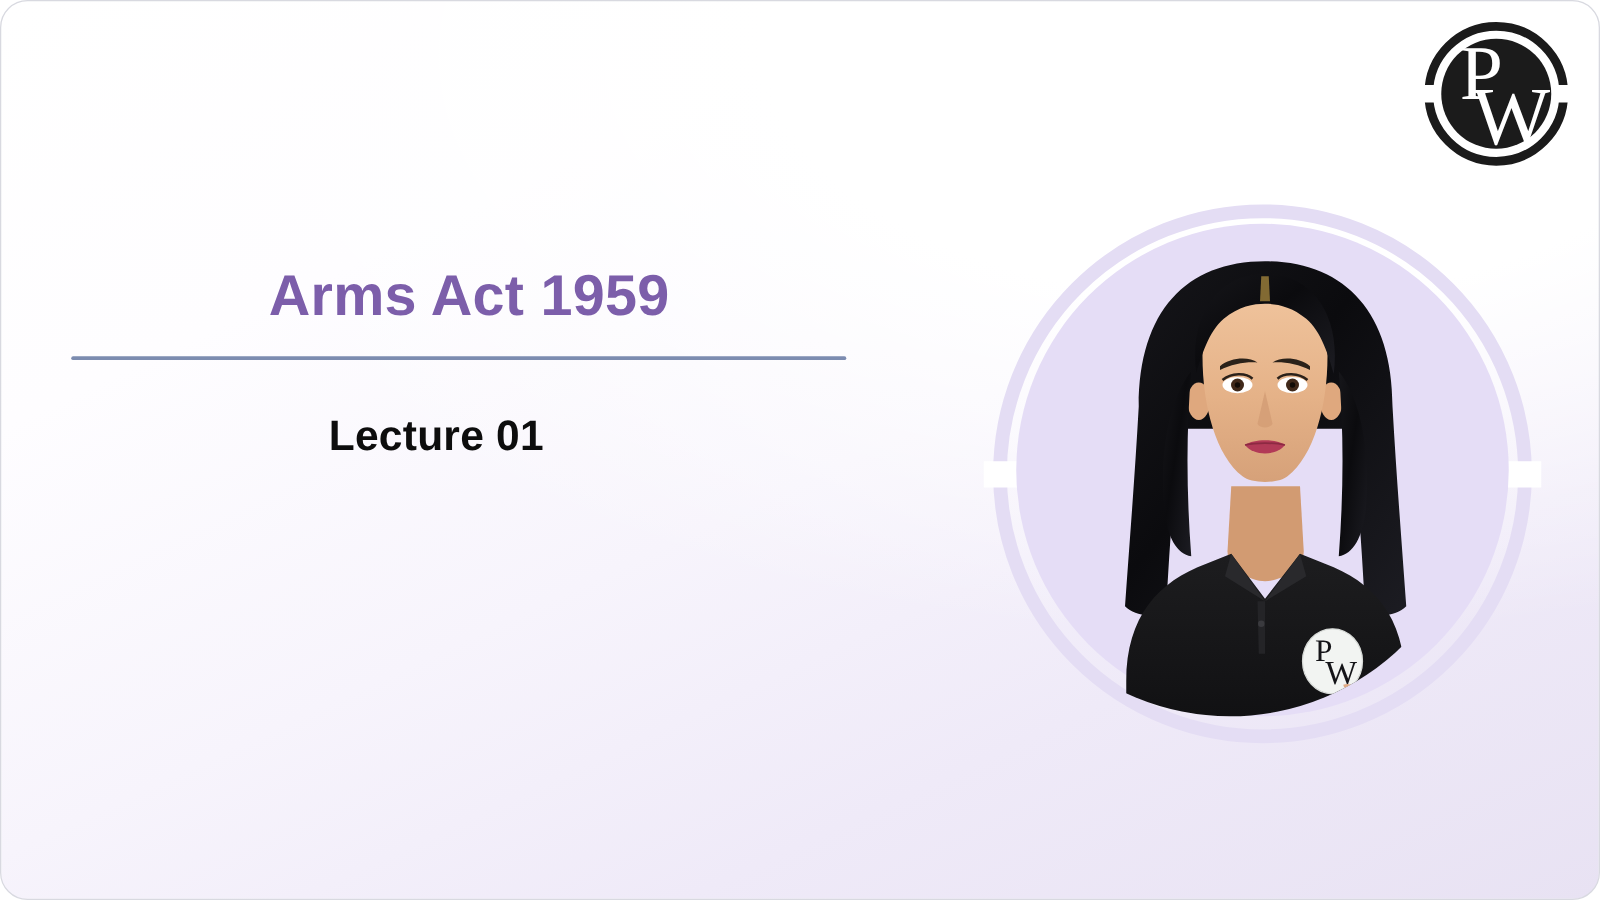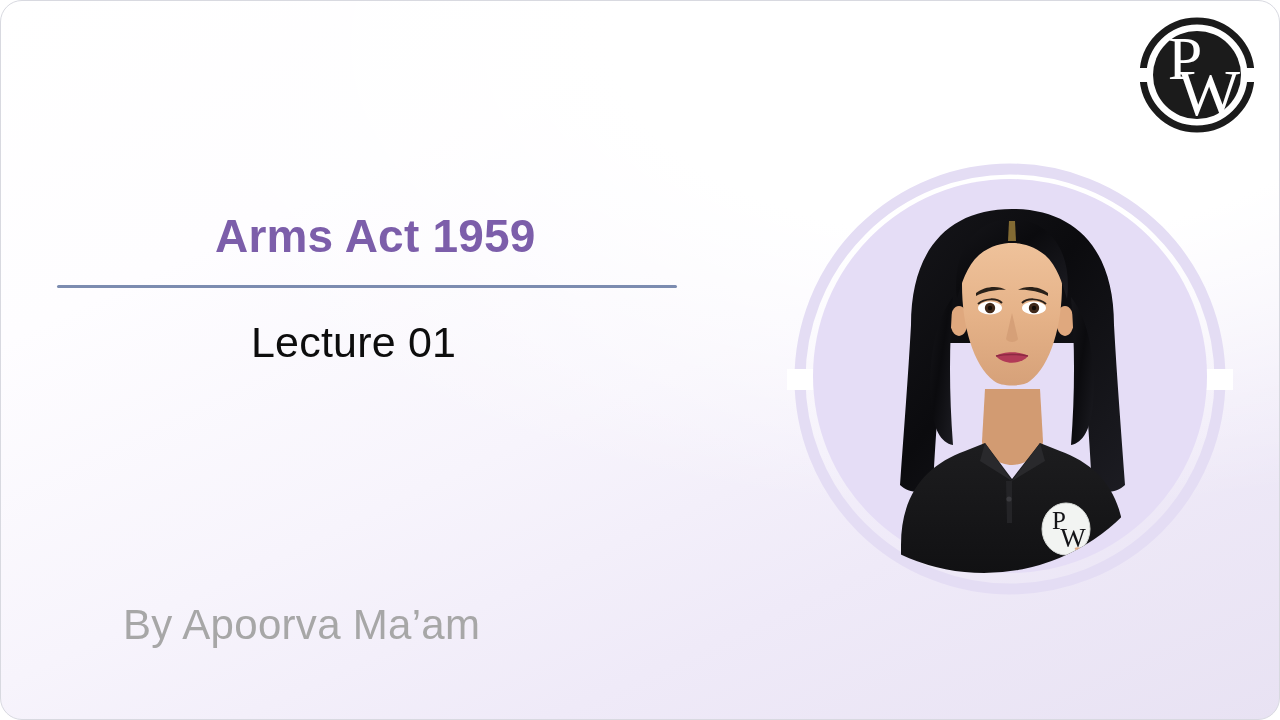--- a/index.html
+++ b/index.html
@@ -78,24 +78,24 @@
     line-height: 1.18;
   }
   #title-divider {
     margin-top: 22px;
     width: 620px;
     height: 3px;
     background: #7c8cb0;
     border-radius: 2px;
   }
   #slide-subtitle {
-    margin: 0;
+    margin: 12px;
     padding: 30px 0 0 194px;
-    font-size: 43px;
-    font-weight: normal;
+    font-size: 34px;
+    font-weight: bold;
     color: #0d0d0d;
     letter-spacing: 0.2px;
   }
   #presenter-line {
     position: absolute;
     left: 122px;
     top: 600px;
     margin: 0;
     font-size: 42px;
     font-weight: normal;
@@ -235,21 +235,20 @@
       </g>
     </svg>
   </div>
 
   <div id="title-block">
     <h1 id="slide-title">Arms Act 1959</h1>
     <div id="title-divider"></div>
     <h2 id="slide-subtitle">Lecture 01</h2>
   </div>
 
-  <p id="presenter-line">By Apoorva Ma’am</p>
 
   <svg id="brand-logo" viewBox="0 0 128 128">
 
     <path d="M10 64 A 54 54 0 0 1 118 64" fill="none" stroke="#1b1b1b" stroke-width="7"></path>
     <path d="M10 64 A 54 54 0 0 0 118 64" fill="none" stroke="#1b1b1b" stroke-width="7"></path>
     <rect x="2" y="57" width="16" height="14" fill="#ffffff"></rect>
     <rect x="110" y="57" width="16" height="14" fill="#ffffff"></rect>
 
     <circle cx="64" cy="64" r="44" fill="#1b1b1b"></circle>
 

